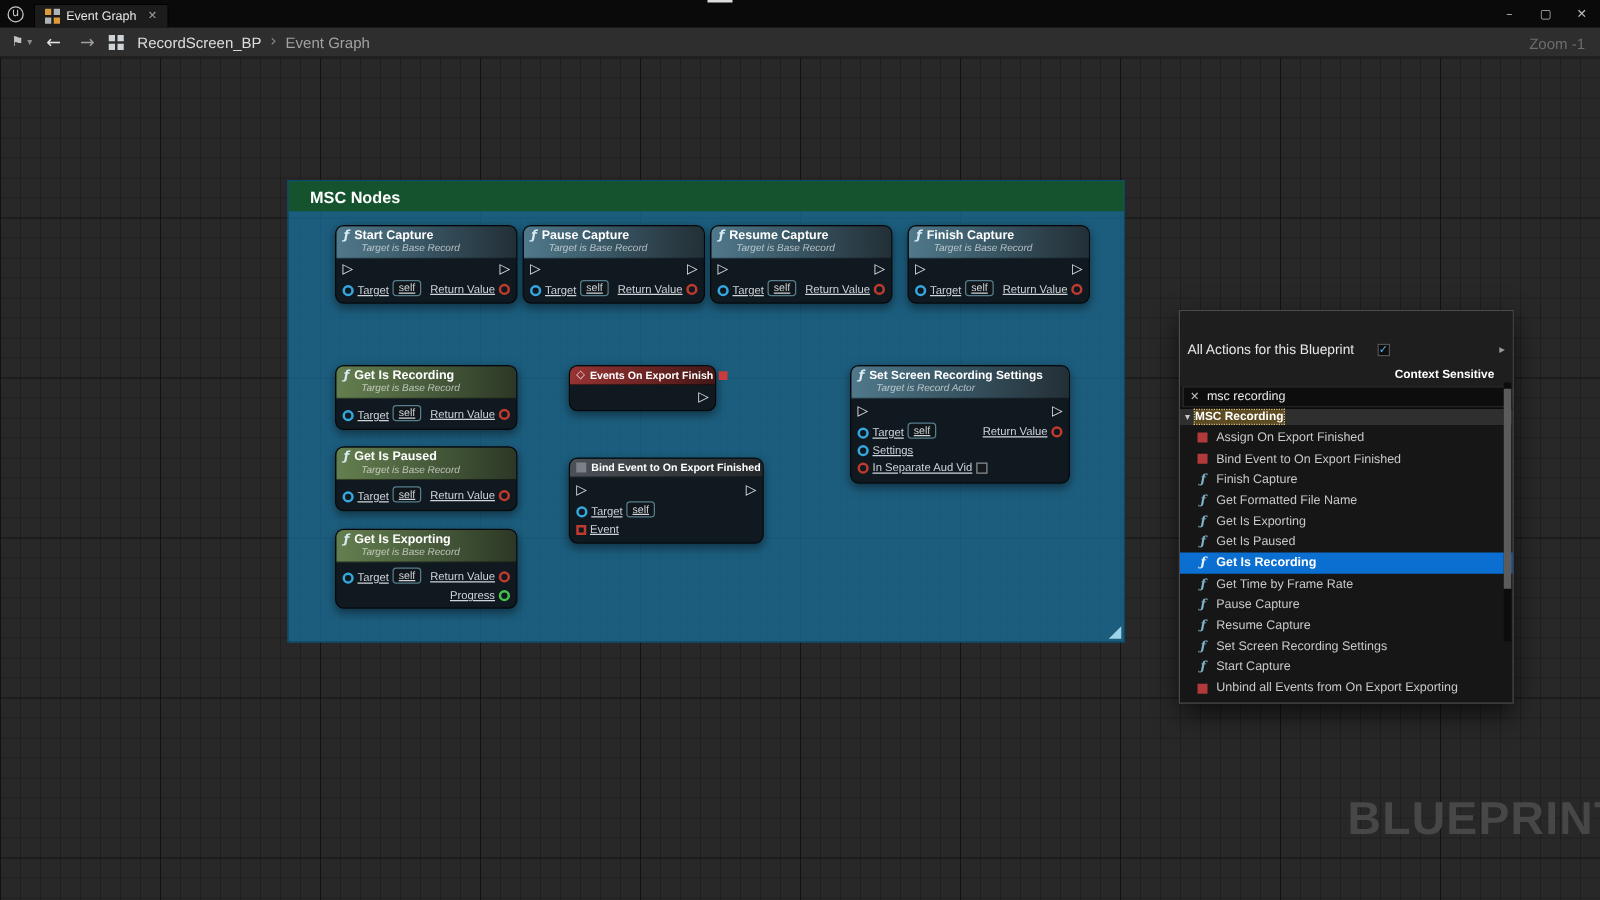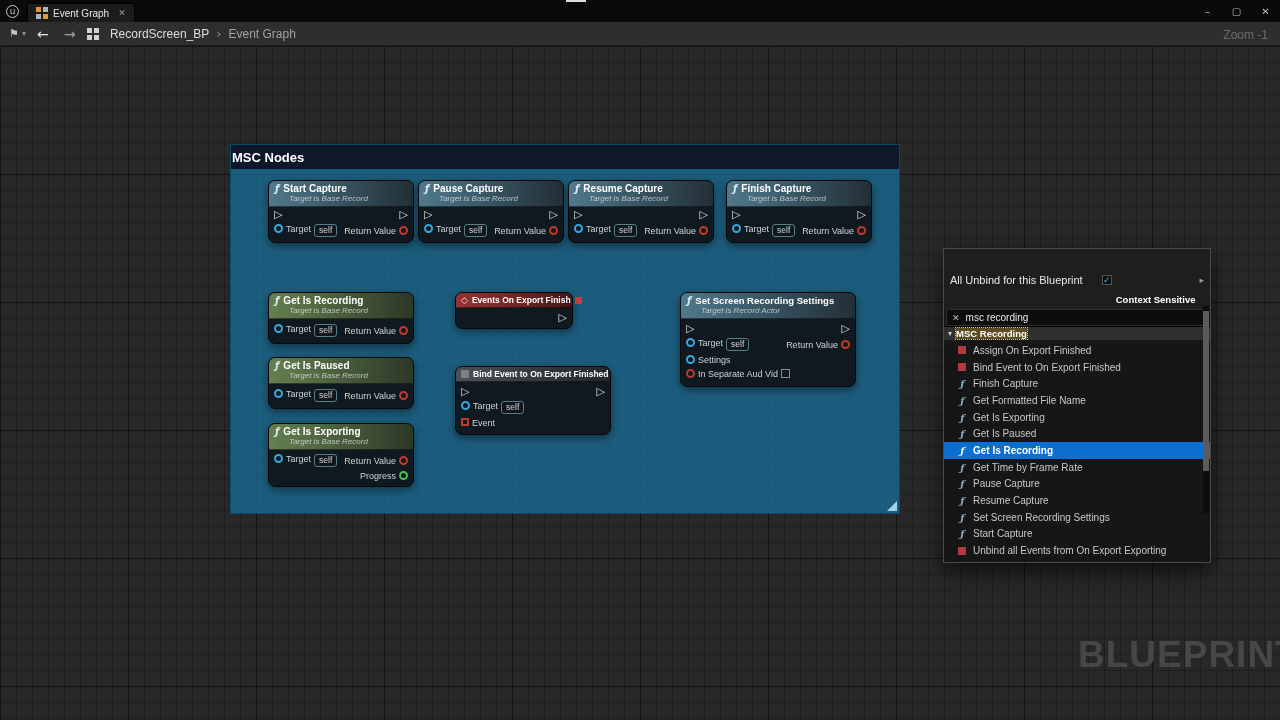--- a/index.html
+++ b/index.html
@@ -41,38 +41,38 @@
     background-color:#282828;
     background-image:
       linear-gradient(rgba(10,10,10,.55) 1px, transparent 1px),
       linear-gradient(90deg, rgba(10,10,10,.55) 1px, transparent 1px),
       linear-gradient(rgba(0,0,0,.22) 1px, transparent 1px),
       linear-gradient(90deg, rgba(0,0,0,.22) 1px, transparent 1px);
     background-size:128px 128px, 128px 128px, 16px 16px, 16px 16px; }
 
   
   .comment { position:absolute; left:230px; top:144px; width:670px; height:370px; background:rgba(25,106,146,.80); border:1px solid #0b4868; z-index:1; }
-  .comment-header { height:24px; background:#0f172a; display:flex; align-items:center; padding:0 1px; }
+  .comment-header { height:24px; background:#14532d; display:flex; align-items:center; padding:0 17px; }
   .comment-title { font-size:13px; font-weight:bold; color:#fff; }
   .resize-handle { position:absolute; right:2px; bottom:2px; width:0; height:0; border-left:10px solid transparent; border-bottom:10px solid #9fd3ea; }
 
   
   .node { position:absolute; background:rgba(17,21,27,.94); border:1px solid #05080a; border-radius:7px; box-shadow:0 3px 8px rgba(0,0,0,.45); color:#cfd6da; z-index:3; }
   .node-header { border-radius:6px 6px 0 0; padding:2px 6px 3px; border-bottom:1px solid rgba(0,0,0,.5); }
   .hdr-fn    { background:linear-gradient(90deg,#50798b 0%,#35505d 55%,#232f36 100%); }
   .hdr-pure  { background:linear-gradient(90deg,#647f4f 0%,#46593a 55%,#2c3826 100%); }
   .hdr-event { background:linear-gradient(90deg,#973333 0%,#6b2424 55%,#451717 100%); }
   .hdr-bind  { background:linear-gradient(90deg,#4b5157 0%,#33383c 55%,#24282b 100%); }
   .node-title { display:flex; align-items:center; gap:4px; font-weight:bold; font-size:10px; color:#fff; white-space:nowrap; }
   .node-title.small { font-size:8.5px; }
   .fn-icon { font-style:italic; color:#d9ecf5; font-size:10px; }
   .node-sub { font-size:8px; font-style:italic; color:rgba(255,255,255,.62); margin-left:14px; white-space:nowrap; }
   .pin-row { display:flex; justify-content:space-between; align-items:center; padding:2px 5px; }
   .pin-row.right-only { justify-content:flex-end; }
-  .pin-left,.pin-right { display:flex; align-items:flex-start; gap:3px; }
+  .pin-left,.pin-right { display:flex; align-items:flex-end; gap:3px;text-decoration:underline; }
   .pin-label { font-size:9px; color:#cdd3d7; white-space:nowrap; }
   .exec-pin { font-size:11px; line-height:11px; color:#e4e8ea; }
   .pin-circle { width:9px; height:9px; border-radius:50%; flex:none; }
   .pin-obj   { border:2px solid #35a8e0; }
   .pin-bool  { border:2px solid #c03a2e; }
   .pin-float { border:2px solid #46c14e; }
   .self-box { font-size:8.5px; padding:0 4px; background:#10161a; border:1px solid #567e8c; border-radius:3px; color:#cfd6da; line-height:11px; }
   .checkbox-pin { width:9px; height:9px; border:1px solid #8a8f93; background:#14181b; flex:none; }
   .delegate-pin { width:8px; height:8px; border:2px solid #c03a2e; flex:none; }
   .evt-square { width:7px; height:7px; background:#cc3b3b; margin-left:auto; flex:none; }
@@ -398,21 +398,21 @@
       <span class="pin-left">
           <span class="pin-circle pin-bool"></span>
           <span class="pin-label">In Separate Aud Vid</span>
           <span class="checkbox-pin"></span>
         </span>
     </div>
   </div>
 
   <div class="action-menu">
     <div class="menu-header">
-      <span class="menu-title">All Unbind for this Blueprint</span>
+      <span class="menu-title">All Actions for this Blueprint</span>
       <span class="cs-group">
         <span class="cs-checkbox icon">✓</span>
         <span class="cs-label">Context Sensitive</span>
         <span class="submenu-arrow icon">▸</span>
       </span>
     </div>
     <div class="menu-search">
       <span class="search-clear icon">✕</span>
       <span class="search-text">msc recording</span>
     </div>

